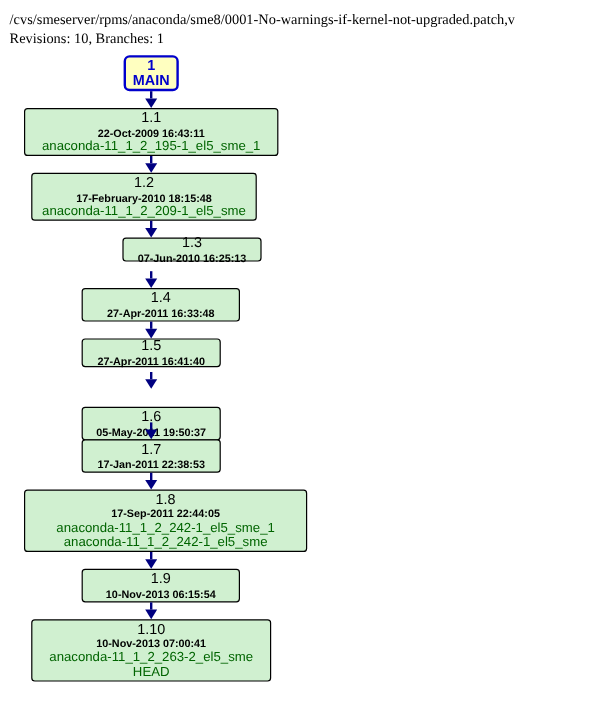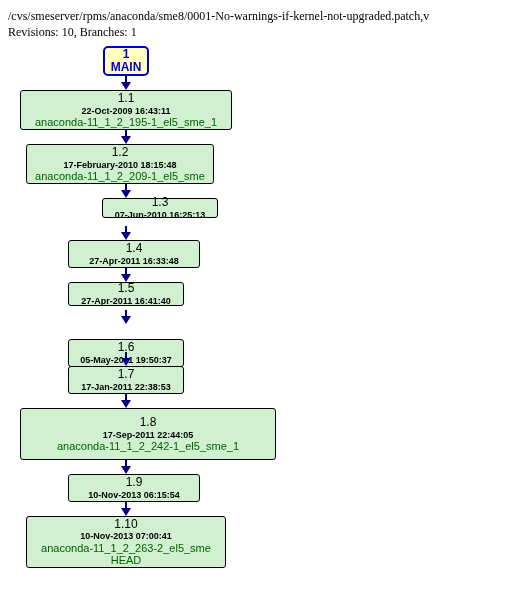--- a/index.html
+++ b/index.html
@@ -167,24 +167,25 @@
   <div class="node rev-node" style="left:60px; top:320px; width:116px; height:28px;">
     <span class="rev">1.7</span>
     <span class="date">17-Jan-2011 22:38:53</span>
   </div>
 
   <div class="arrow" style="top:348px; left:118px;">
     <div class="line" style="height:6px;"></div>
     <div class="head"></div>
   </div>
 
-  <div class="node rev-node" style="left:12px; top:362px; width:256px; height:52px;">
+  <div class="node rev-node" style="left:12px; top:362px; width:236px; height:52px;">
     <span class="rev">1.8</span>
     <span class="date">17-Sep-2011 22:44:05</span>
     <span class="tag">anaconda-11_1_2_242-1_el5_sme_1</span>
+    <span class="tag">anaconda-11_1_2_242-1_el5_sme</span>
   </div>
 
   <div class="arrow" style="top:414px; left:118px;">
     <div class="line" style="height:6px;"></div>
     <div class="head"></div>
   </div>
 
   <div class="node rev-node" style="left:60px; top:428px; width:132px; height:28px;">
     <span class="rev">1.9</span>
     <span class="date">10-Nov-2013 06:15:54</span>

